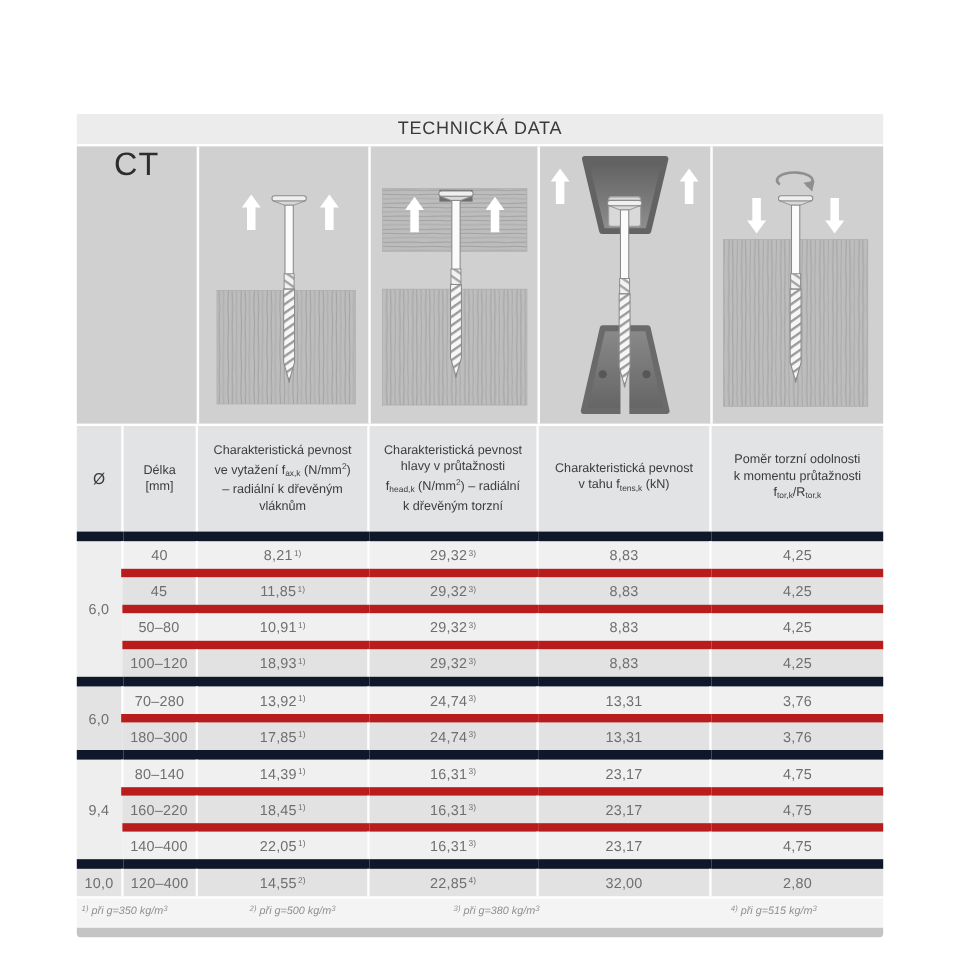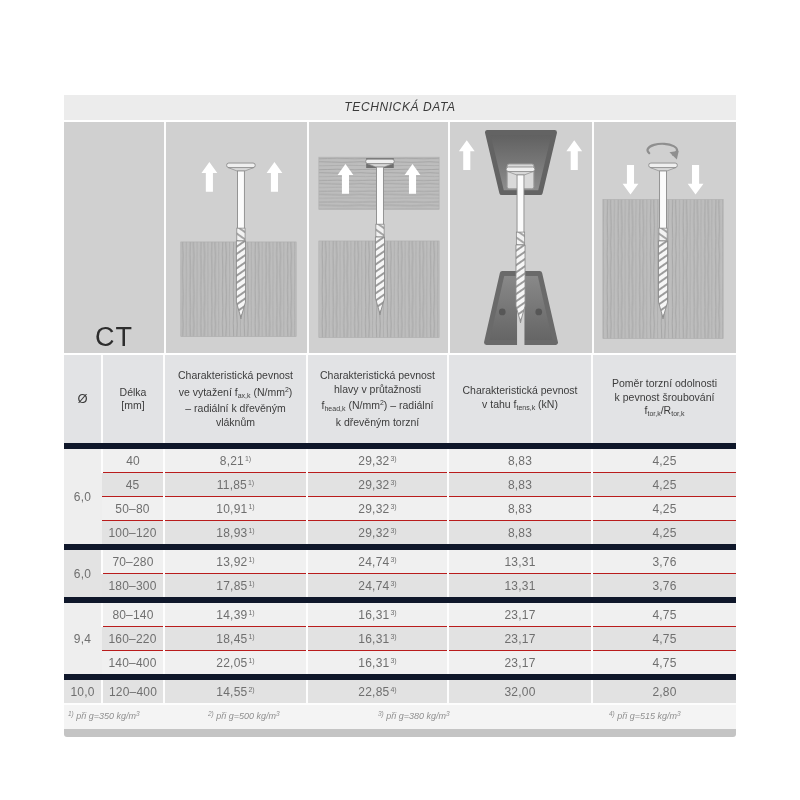--- a/index.html
+++ b/index.html
@@ -1,34 +1,34 @@
 <!DOCTYPE html>
 <html><head>
 <meta charset="utf-8">
 <style>
   html,body{margin:0;padding:0;}
   body{width:800px;height:800px;background:#ffffff;font-family:"Liberation Sans",sans-serif;position:relative;}
   .sheet{position:absolute;left:64px;top:95px;width:672px;}
   .title-bar{height:25px;line-height:25px;background:#ececec;text-align:center;
-    font-size:12px;letter-spacing:.6px;color:#3a3a3a;margin-bottom:2px;font-style:italic;}
+    font-size:15px;letter-spacing:.6px;color:#3a3a3a;margin-bottom:2px;}
   .illus-row{display:grid;grid-template-columns:100px 143px 141px 144px 144px;height:231px;margin-bottom:2px;}
   .illus-cell{background:#d0d0d0;position:relative;overflow:hidden;}
   .illus-cell + .illus-cell{border-left:2px solid #fdfdfd;}
-  .ct-cell{display:flex;align-items:flex-end;justify-content:center;
+  .ct-cell{display:flex;align-items:flex-start;justify-content:center;
     font-size:27px;letter-spacing:1px;color:#2d2d2d;}
   .illus-cell svg{display:block;width:100%;height:100%;}
   table{border-collapse:collapse;table-layout:fixed;width:672px;}
   col.c1{width:38px}col.c2{width:62px}col.c3{width:143px}col.c4{width:141px}col.c5{width:144px}col.c6{width:144px}
   thead th{background:#e2e3e5;height:84px;font-weight:normal;font-size:10.5px;line-height:13.5px;
     color:#3c3c3c;vertical-align:middle;text-align:center;padding:2px 1px;}
   th[data-name="col-header-diameter"]{font-size:13px;}
   th + th, td + td{border-left:2px solid #fdfdfd;}
   tbody td{height:23px;text-align:center;font-size:12px;color:#6f6f6f;letter-spacing:.2px;padding:0;}
-  tbody tr.gstart td{border-top:6px solid #0f172a;}
-  tbody tr:not(.gstart) td{border-top:1px solid #b91c1c;}
+  tbody tr.gstart td{border-top:8px solid #0f172a;}
+  tbody tr:not(.gstart) td{border-top:7px solid #b91c1c;}
   tr.light td.c{background:#f0f0f0;}
   tr.dark td.c{background:#e2e2e2;}
   td.dia.glight{background:#eeeeee;}
   td.dia.gdark{background:#e3e3e3;}
   sub{font-size:7px;vertical-align:-2px;letter-spacing:0;}
   sup{font-size:7px;vertical-align:4px;letter-spacing:0;}
   sup.fn{font-size:7px;margin-left:1px;}
   .notes{position:relative;height:24px;background:#f4f4f4;border-top:2px solid #fdfdfd;
     font-size:9px;font-style:italic;color:#8f8f8f;}
   .note{position:absolute;top:5px;white-space:nowrap;}
@@ -165,21 +165,21 @@
             <div>hlavy v průtažnosti</div>
             <div>f<sub>head,k</sub> (N/mm<sup>2</sup>) – radiální</div>
             <div>k dřevěným torzní</div>
           </th>
           <th data-name="col-header-tension">
             <div>Charakteristická pevnost</div>
             <div>v tahu f<sub>tens,k</sub> (kN)</div>
           </th>
           <th data-name="col-header-torsion">
             <div>Poměr torzní odolnosti</div>
-            <div>k pevnost šroubování</div>
+            <div>k momentu průtažnosti</div>
             <div>f<sub>tor,k</sub>/R<sub>tor,k</sub></div>
           </th>
         </tr>
     </thead>
     <tbody id="table-body" data-name="table-body">
         <tr class="light gstart" data-name="table-row">
           <td rowspan="4" class="dia glight" data-name="diameter-cell">6,0</td>
           <td class="c" data-name="length-cell">40</td>
           <td class="c" data-name="axial-strength-cell">8,21<sup class="fn">1)</sup></td>
           <td class="c" data-name="head-pull-strength-cell">29,32<sup class="fn">3)</sup></td>

